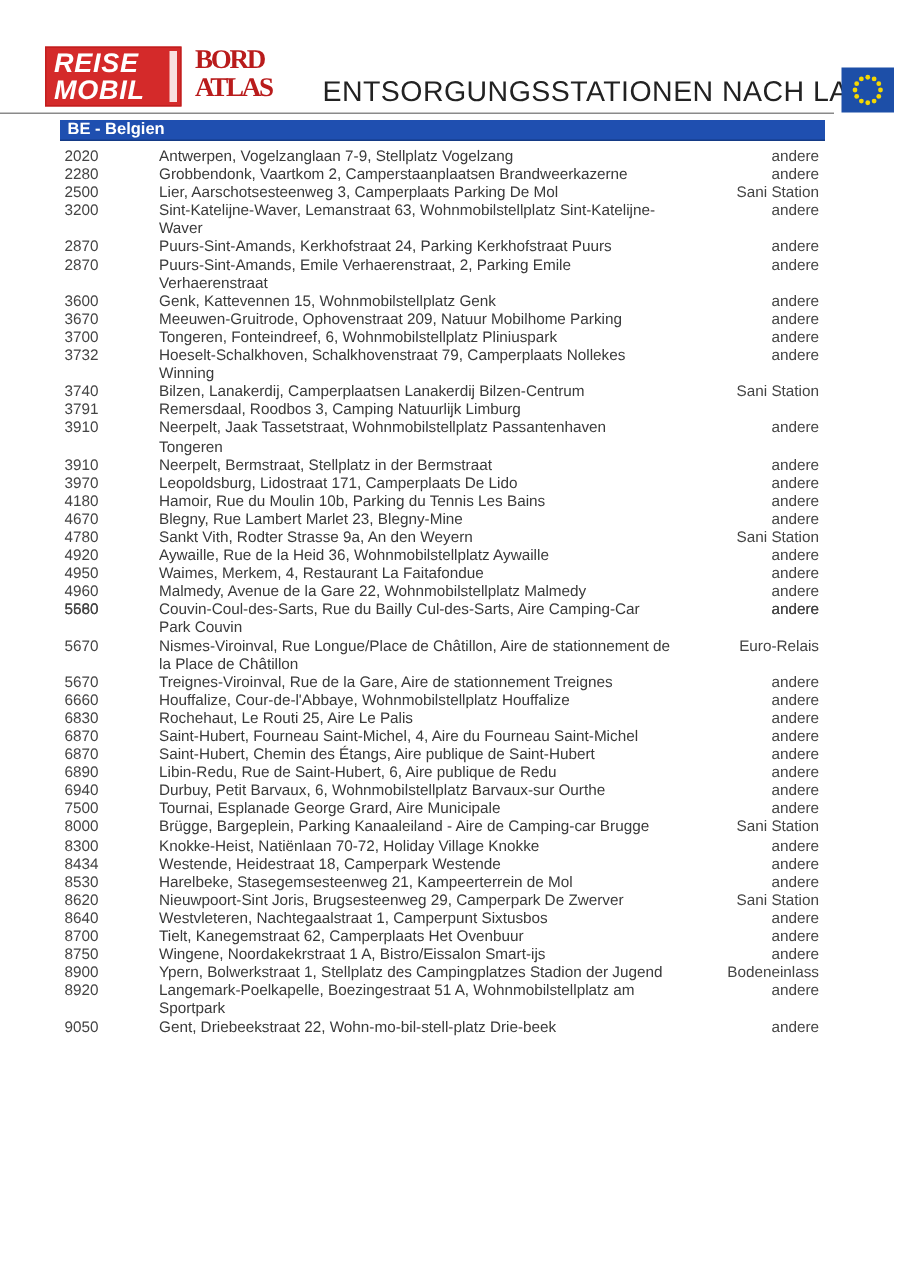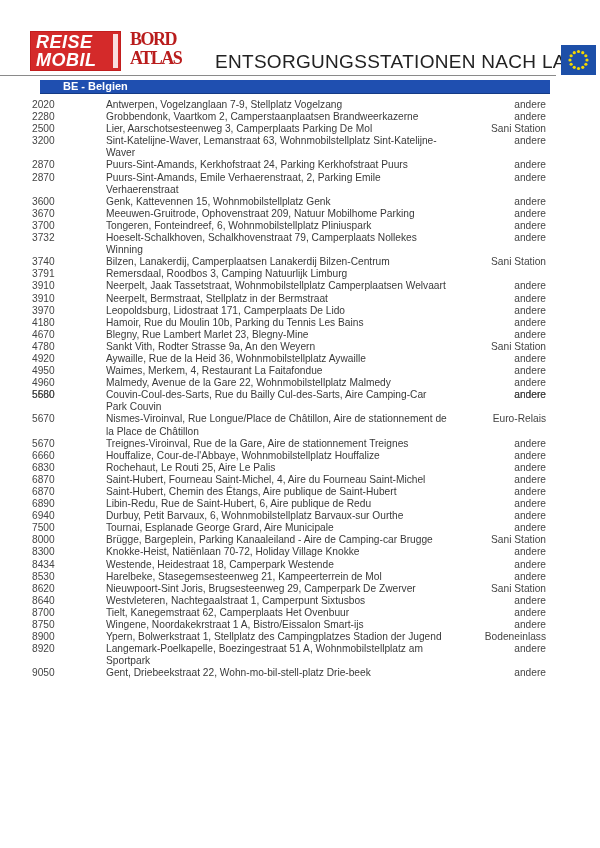--- a/index.html
+++ b/index.html
@@ -112,37 +112,36 @@
     }
     .country-bar .label {
       position: absolute;
       left: 5px;
       top: 0px;
       font-family: "Liberation Sans", sans-serif;
       font-weight: bold;
       font-size: 11px;
       line-height: 13px;
       color: #ffffff;
-      margin-left: 18px;
     }
     .list {
       position: absolute;
       left: 0;
       top: 99px;
       width: 600px;
     }
     .row {
       position: relative;
       width: 600px;
       font-size: 10.2px;
       line-height: 12.1px;
     }
     .row .zip {
       position: absolute;
-      left: 32px;
+      left: 43px;
       top: 0;
       color: #444444;
       text-align: center;
     }
     .row .addr {
       margin-left: 106px;
       width: 342px;
       color: #3a3a3a;
     }
     .row .type {
@@ -263,21 +262,21 @@
   </div>
 
   <div class="row">
     <span class="zip">3791</span>
     <div class="addr">Remersdaal, Roodbos 3, Camping Natuurlijk Limburg</div>
     <span class="type"></span>
   </div>
 
   <div class="row">
     <span class="zip">3910</span>
-    <div class="addr">Neerpelt, Jaak Tassetstraat, Wohnmobilstellplatz Camperplaatsen Welvaart</div>
+    <div class="addr">Neerpelt, Jaak Tassetstraat, Wohnmobilstellplatz Passantenhaven Tongeren</div>
     <span class="type">andere</span>
   </div>
 
   <div class="row">
     <span class="zip">3910</span>
     <div class="addr">Neerpelt, Bermstraat, Stellplatz in der Bermstraat</div>
     <span class="type">andere</span>
   </div>
 
   <div class="row">

